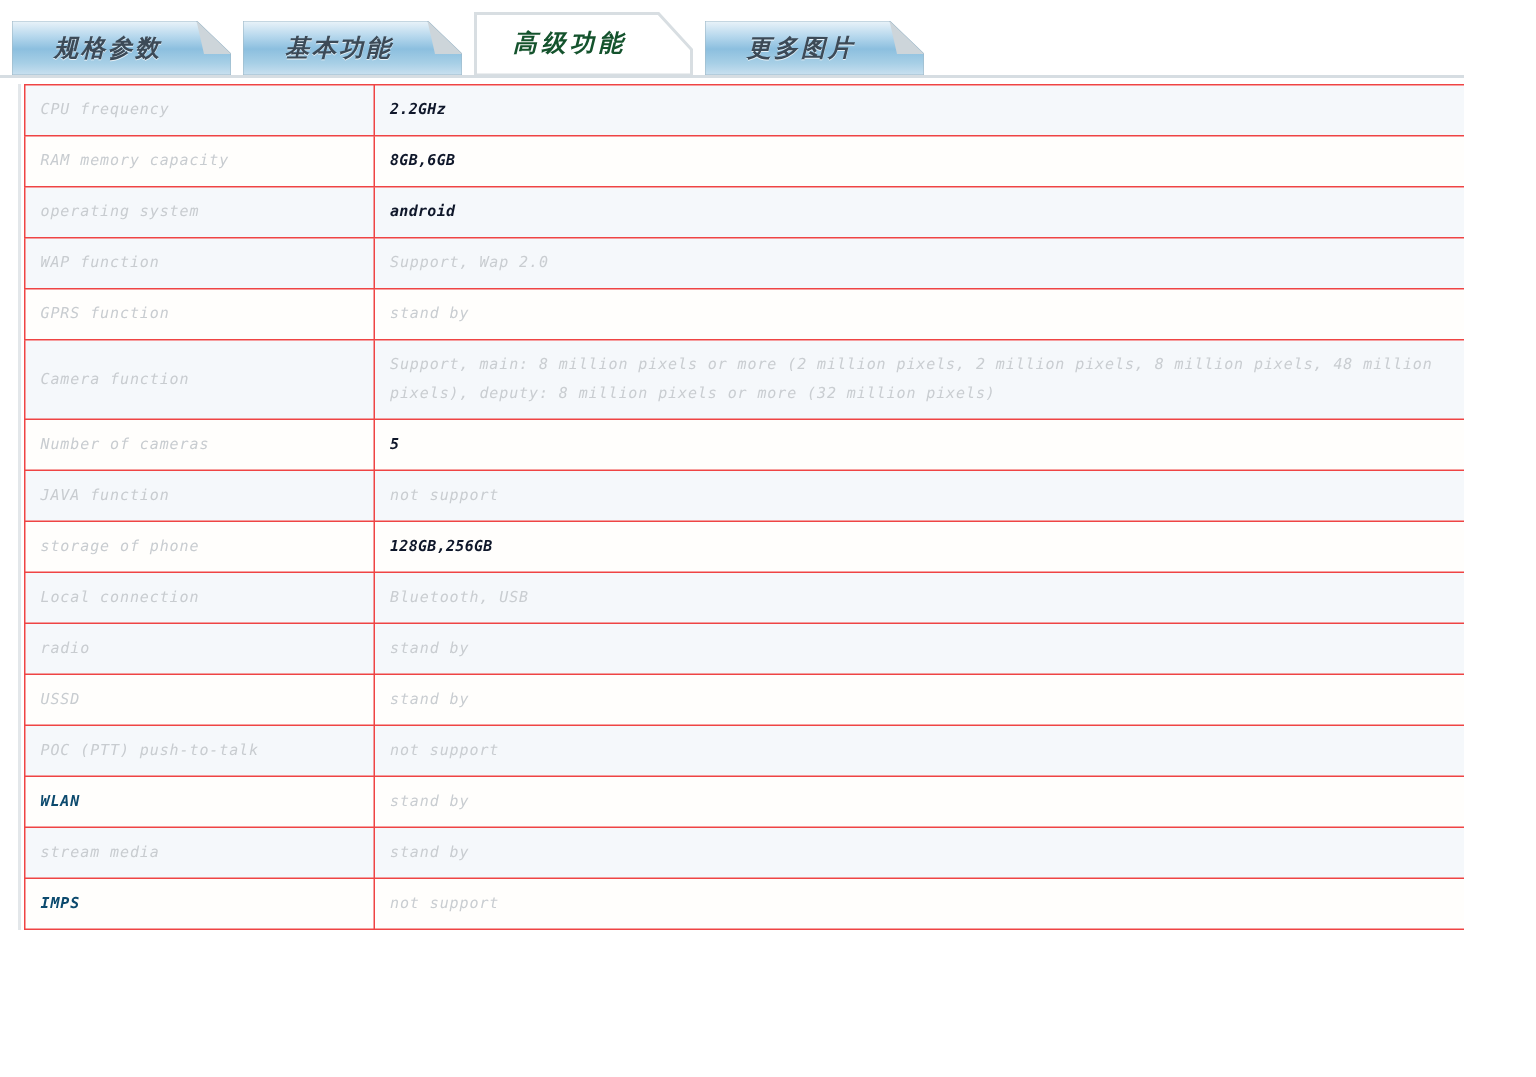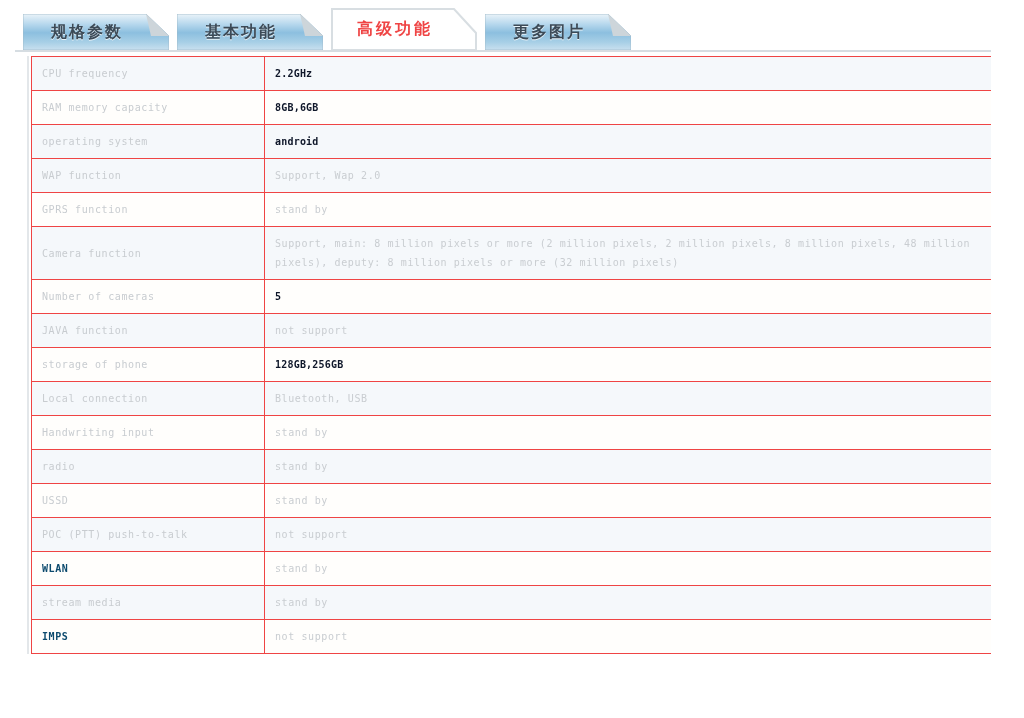--- a/index.html
+++ b/index.html
@@ -63,21 +63,21 @@
     box-sizing: border-box;
     font-family: "DejaVu Sans", "Liberation Sans", sans-serif;
     font-size: 16px;
     font-weight: 700;
     letter-spacing: 2px;
     color: #3c4a57;
     text-shadow: 0 1px 0 rgba(255,255,255,0.75);
     white-space: nowrap;
   }
   .tab.active .tab-label {
-    color: #ef4444;
+    color: #14532d;
     font-weight: 700;
     letter-spacing: 3px;
   }
 
   
   .tab-1 { left: 8px;   width: 146px; }
   .tab-2 { left: 162px; width: 146px; }
   .tab-3 { left: 316px; width: 146px; top: 8px; height: 42px; }
   .tab-4 { left: 470px; width: 146px; }
 
@@ -122,25 +122,26 @@
     color: #c9cdd1;
   }
   table.spec td.v.dark {
     color: #0f172a;
     font-weight: 700;
     letter-spacing: 0.2px;
   }
 
   .clipbox {
     position: absolute;
-    left: 15px;
+    left: 0;
     top: 0;
     width: 976px;
     height: 718px;
     overflow: hidden;
+    font-style: italic;
   }
 </style>
 </head>
 <body>
 
 <div class="page">
   <div class="clipbox">
 
     <div class="tabbar">
       <div class="tabbar-underline"></div>
@@ -222,24 +223,20 @@
               <td class="v">not support</td>
             </tr>
             <tr class="alt">
               <td class="k">storage of phone</td>
               <td class="v dark">128GB,256GB</td>
             </tr>
             <tr>
               <td class="k">Local connection</td>
               <td class="v">Bluetooth, USB</td>
             </tr>
-            <tr class="alt">
-              <td class="k">Handwriting input</td>
-              <td class="v">stand by</td>
-            </tr>
             <tr>
               <td class="k">radio</td>
               <td class="v">stand by</td>
             </tr>
             <tr class="alt">
               <td class="k">USSD</td>
               <td class="v">stand by</td>
             </tr>
             <tr>
               <td class="k">POC (PTT) push-to-talk</td>

